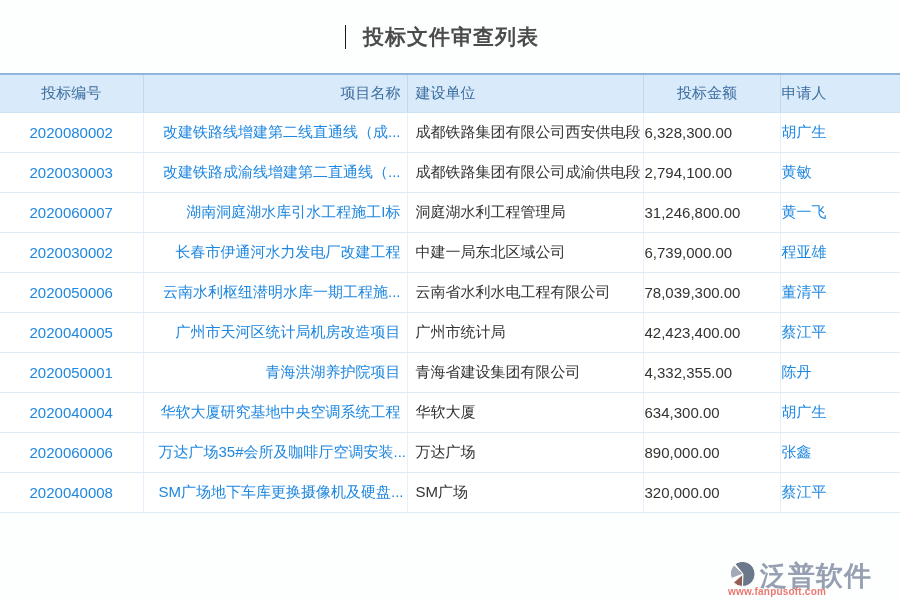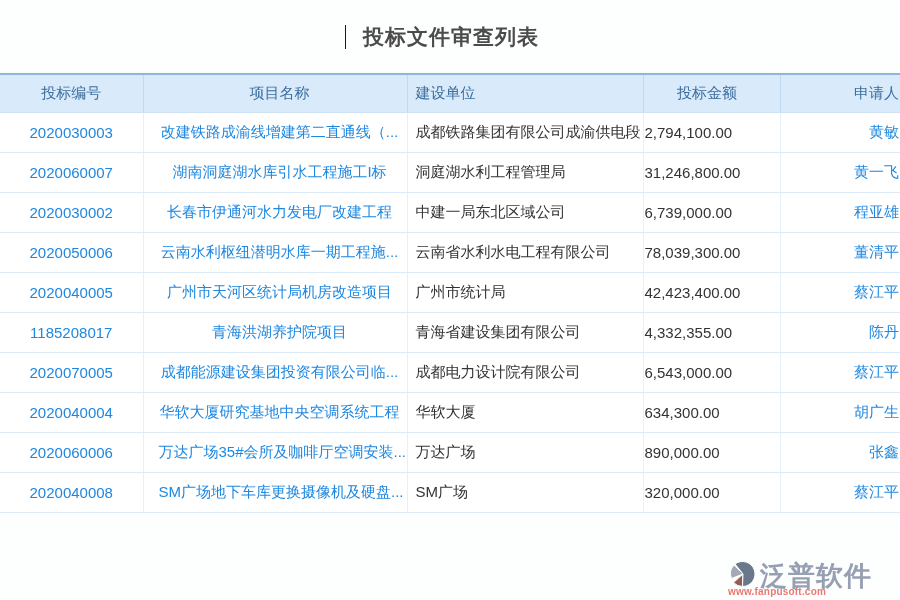--- a/index.html
+++ b/index.html
@@ -32,24 +32,24 @@
   }
   thead th:last-child { border-right: none; }
   tbody td {
     height: 40px; font-size: 15px; color: #333; background: #fff;
     border-bottom: 1px solid #dcebf8; border-right: 1px solid #e6f0fa;
     white-space: nowrap; overflow: hidden; text-overflow: clip;
   }
   tbody td:last-child { border-right: none; }
   td.link { color: #1e87e0; cursor: pointer; }
   .col-bid_no    { text-align: center; }
-  .col-project   { text-align: center; padding: 0 6px 0 15px; }
+  .col-project   { text-align: right; padding: 0 6px 0 15px; }
   .col-unit      { text-align: left; padding: 0 6px 0 8px; }
   .col-amount    { padding-right: 10px; }
-  .col-applicant { text-align: right; }
+  .col-applicant { text-align: left; }
 
   .watermark {
     position: absolute; right: 4px; bottom: 2px; width: 168px;
     pointer-events: none; opacity: 0.92;
   }
   .wm-top { display: flex; align-items: center; }
   .wm-logo { flex: 0 0 auto; margin-right: 2px; }
   .wm-brand {
     font-size: 27px; font-weight: bold; letter-spacing: 1px;
     color: rgba(112, 126, 150, 0.8); line-height: 1;
@@ -80,20 +80,27 @@
     <tr id="header-row">
         <th class="col-bid_no">投标编号</th>
         <th class="col-project">项目名称</th>
         <th class="col-unit">建设单位</th>
         <th class="col-amount">投标金额</th>
         <th class="col-applicant">申请人</th>
       </tr>
   </thead>
   <tbody id="table-body">
       <tr>
+        <td class="col-bid_no link">2020080002</td>
+        <td class="col-project link">改建铁路线增建第二线直通线（成...</td>
+        <td class="col-unit">成都铁路集团有限公司西安供电段</td>
+        <td class="col-amount">6,328,300.00</td>
+        <td class="col-applicant link">胡广生</td>
+      </tr>
+      <tr>
         <td class="col-bid_no link">2020030003</td>
         <td class="col-project link">改建铁路成渝线增建第二直通线（...</td>
         <td class="col-unit">成都铁路集团有限公司成渝供电段</td>
         <td class="col-amount">2,794,100.00</td>
         <td class="col-applicant link">黄敏</td>
       </tr>
       <tr>
         <td class="col-bid_no link">2020060007</td>
         <td class="col-project link">湖南洞庭湖水库引水工程施工I标</td>
         <td class="col-unit">洞庭湖水利工程管理局</td>
@@ -115,32 +122,25 @@
         <td class="col-applicant link">董清平</td>
       </tr>
       <tr>
         <td class="col-bid_no link">2020040005</td>
         <td class="col-project link">广州市天河区统计局机房改造项目</td>
         <td class="col-unit">广州市统计局</td>
         <td class="col-amount">42,423,400.00</td>
         <td class="col-applicant link">蔡江平</td>
       </tr>
       <tr>
-        <td class="col-bid_no link">1185208017</td>
+        <td class="col-bid_no link">2020050001</td>
         <td class="col-project link">青海洪湖养护院项目</td>
         <td class="col-unit">青海省建设集团有限公司</td>
         <td class="col-amount">4,332,355.00</td>
         <td class="col-applicant link">陈丹</td>
-      </tr>
-      <tr>
-        <td class="col-bid_no link">2020070005</td>
-        <td class="col-project link">成都能源建设集团投资有限公司临...</td>
-        <td class="col-unit">成都电力设计院有限公司</td>
-        <td class="col-amount">6,543,000.00</td>
-        <td class="col-applicant link">蔡江平</td>
       </tr>
       <tr>
         <td class="col-bid_no link">2020040004</td>
         <td class="col-project link">华软大厦研究基地中央空调系统工程</td>
         <td class="col-unit">华软大厦</td>
         <td class="col-amount">634,300.00</td>
         <td class="col-applicant link">胡广生</td>
       </tr>
       <tr>
         <td class="col-bid_no link">2020060006</td>

